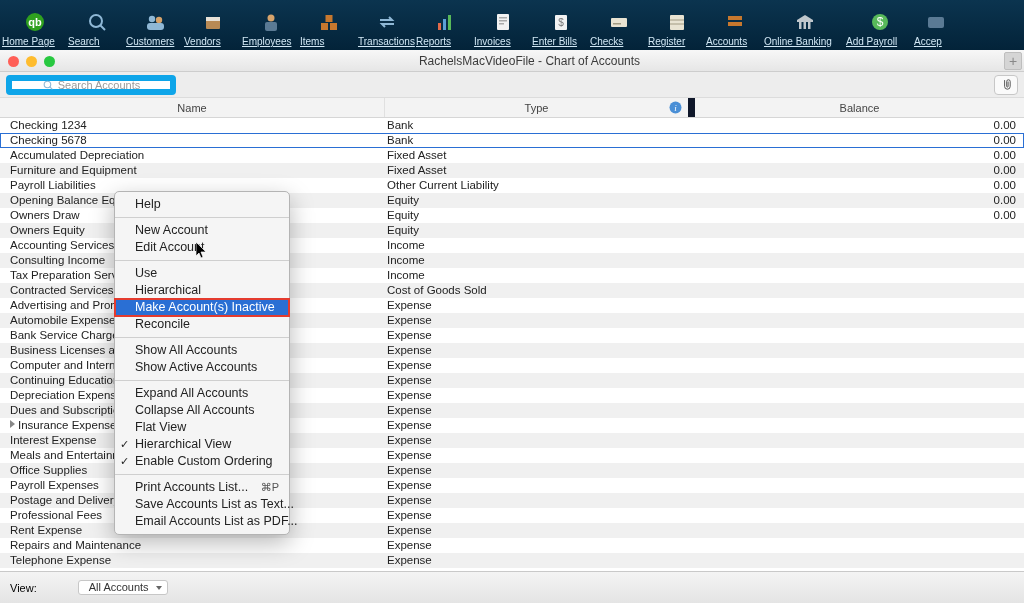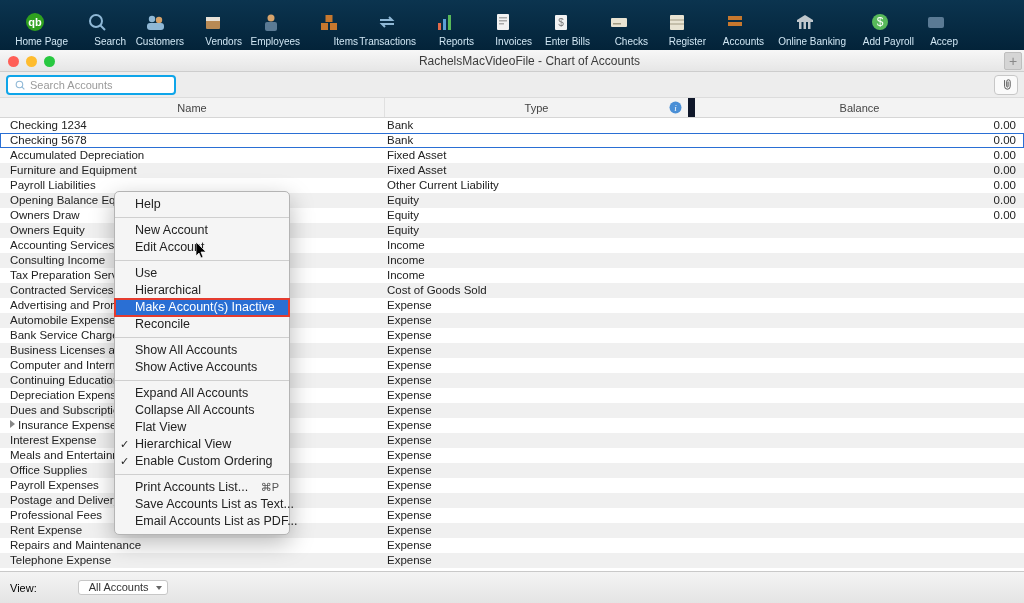--- a/index.html
+++ b/index.html
@@ -1,41 +1,41 @@
 <!DOCTYPE html>
 <html><head>
 <meta charset="utf-8">
 <style>
   * { box-sizing: border-box; margin: 0; padding: 0; }
   html, body { width: 1024px; height: 603px; overflow: hidden; font-family: -apple-system, "Helvetica Neue", Arial, sans-serif; }
   body { background: #032137; }
 
   
   .toolbar { height: 50px; background: linear-gradient(#0b344f,#032339); display: flex; align-items: flex-end; padding: 0 2px 3px 2px; color: #d6eaf7; }
-  .tb-item { flex: 0 0 auto; width: 58px; text-align: right; font-size: 10px; cursor: pointer; color:#d1e7f4;}
+  .tb-item { flex: 0 0 auto; width: 58px; text-align: left; font-size: 10px; cursor: pointer; color:#d1e7f4;text-decoration:underline;}
   .tb-home { width: 66px; }
   .tb-ob { width: 82px; }
   .tb-ap { width: 68px; }
   .tb-acc { width: 44px; }
   .tb-icon { height: 24px; display:flex; align-items:center; justify-content:center; }
   .tb-icon svg { width: 22px; height: 22px; }
   .tb-label { margin-top: 2px; white-space: nowrap; }
 
   
   .window { position: absolute; left: 0; top: 50px; right: 0; bottom: 0; background: #ededed; }
   .traffic { position:absolute; left:8px; top:6px; display:flex; gap:7px; }
   .dot { width:11px; height:11px; border-radius:50%; }
   .dot.red { background:#ff5f57;}
   .dot.yel { background:#febc2e;}
   .dot.grn { background:#28c840;}
   .titlebar { height:22px; line-height:22px; text-align:center; font-size:12px; color:#3b3b3b; background: linear-gradient(#f7f7f7,#e6e6e6); border-bottom:1px solid #cdcdcd; position:relative;padding-left:35px;}
   .title-add { position:absolute; right:2px; top:2px; width:18px; height:18px; background:#d5d5d5; border:1px solid #bebebe; color:#888; font-size:14px; line-height:16px; text-align:center; border-radius:2px;}
 
   .searchbar { height:26px; background:#ededed; display:flex; align-items:center; padding:0 6px; gap:6px; border-bottom:1px solid #dcdcdc;}
-  .search { flex:0 0 170px; height:20px; border:2px solid #0ea5e9; border-radius:4px; background:#fff; display:flex; align-items:center; padding:0 6px; color:#9a9a9a; font-size:11px; gap:4px;}
+  .search { flex:0 0 170px; height:20px; border:6px solid #0ea5e9; border-radius:4px; background:#fff; display:flex; align-items:center; padding:0 6px; color:#9a9a9a; font-size:11px; gap:4px;justify-content:center;}
   .search svg{width:12px;height:12px;}
   .sp-flex{flex:1;}
   .paperclip{width:24px;height:20px;border:1px solid #c7c7c7;border-radius:4px;background:#fafafa;display:flex;align-items:center;justify-content:center;}
   .paperclip svg{width:14px;height:14px;color:#555;}
 
   .headers { height:20px; background:#f3f3f3; border-bottom:1px solid #d6d6d6; display:flex; font-size:11px; color:#444; }
   .col-name { flex:0 0 385px; text-align:center; line-height:20px; border-right:1px solid #e0e0e0;}
   .col-type { flex:0 0 310px; text-align:center; line-height:20px; border-right:7px solid #0f172a; position:relative;}
   .col-type .info { position:absolute; right:6px; top:3px; width:13px;height:13px; }
   .col-balance { flex:1; text-align:center; line-height:20px;}

